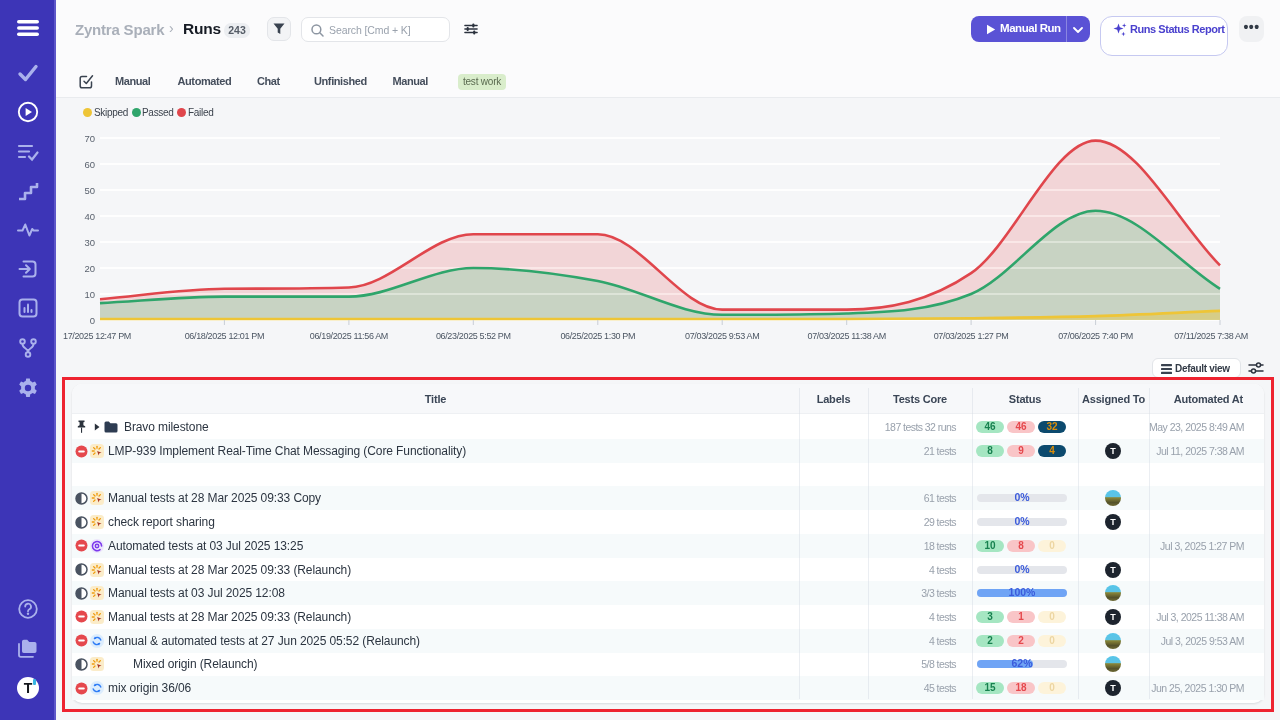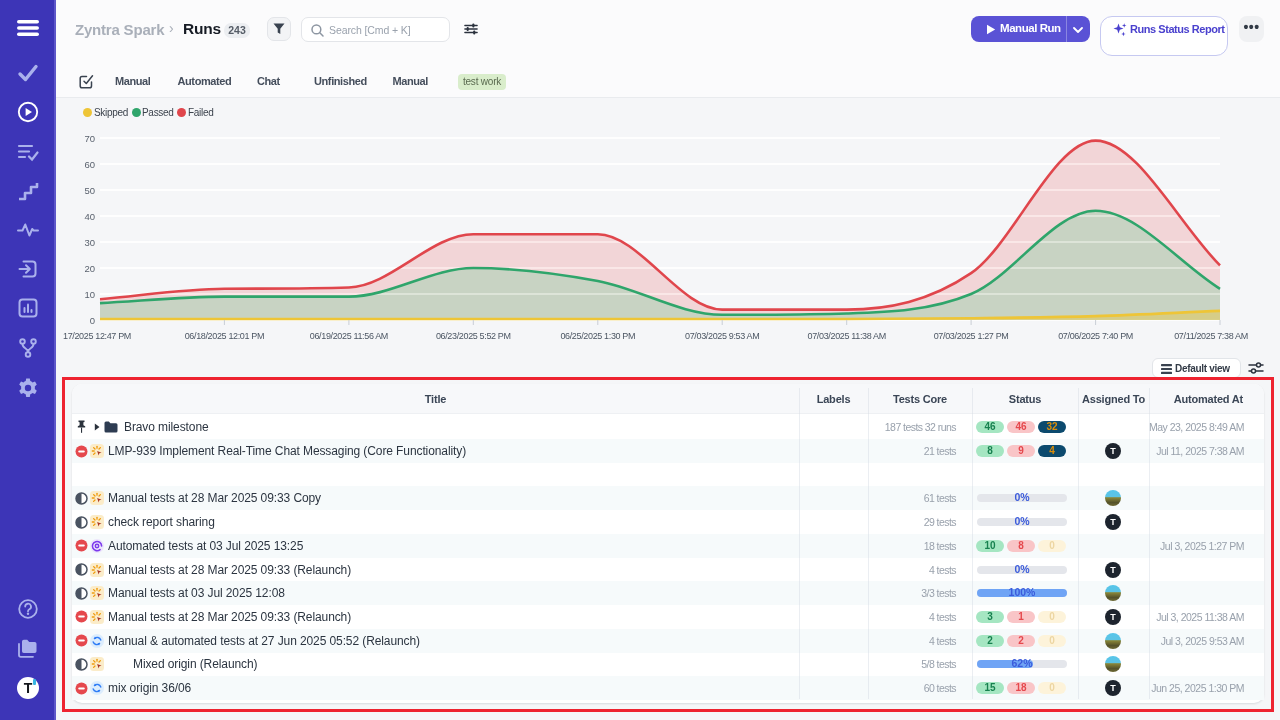--- a/index.html
+++ b/index.html
@@ -527,21 +527,21 @@
         <svg width="14" height="14" viewBox="0 0 14 14" style="position:absolute;left:17.5px;top:5px;">
           <rect width="14" height="14" rx="7" fill="#dcedfd"></rect>
           <g fill="none" stroke="#2f7df6" stroke-width="1.4" stroke-linecap="round">
             <path d="M10.8 6 A4 4 0 0 0 4.4 4.4"></path>
             <path d="M3.2 8 A4 4 0 0 0 9.6 9.6"></path>
           </g>
           <path d="M4.9 2.6 L4.1 5.3 L6.6 4.8 Z" fill="#2f7df6"></path>
           <path d="M9.1 11.4 L9.9 8.7 L7.4 9.2 Z" fill="#2f7df6"></path>
         </svg>
         <div class="rtitle" style="left:36px;">mix origin 36/06</div>
-        <div class="rcount">60 tests</div>
+        <div class="rcount">45 tests</div>
         <div class="pillrow"><span class="spill sp-g">15</span><span class="spill sp-r">18</span><span class="spill sp-y0">0</span></div>
         <div class="avatar av-t">T</div>
         <div class="rdate">Jun 25, 2025 1:30 PM</div>
       </div>
   </div>
 
   <div class="colsep" style="left:799px;"></div>
     <div class="colsep" style="left:868px;"></div>
     <div class="colsep" style="left:972px;"></div>
     <div class="colsep" style="left:1078px;"></div>

